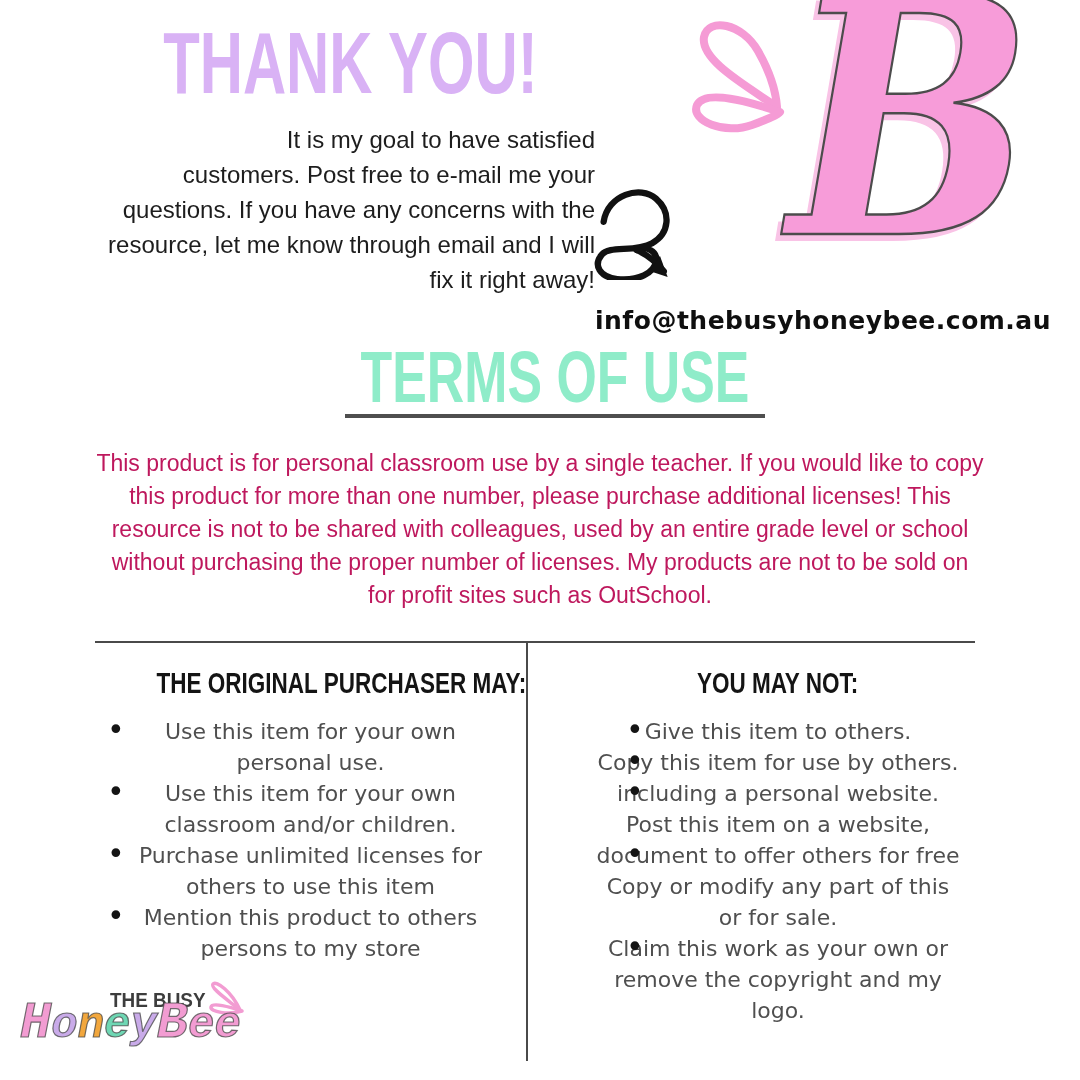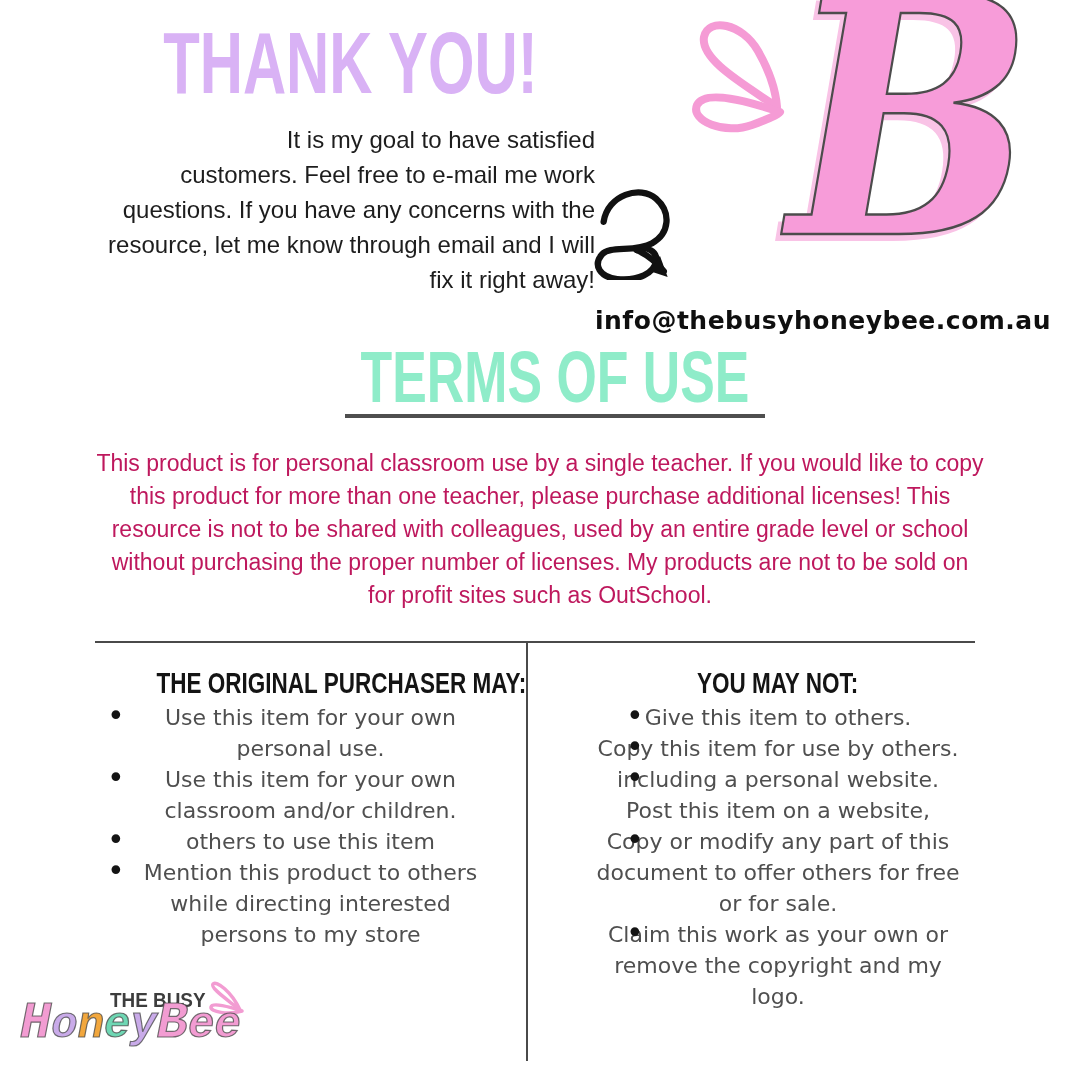--- a/index.html
+++ b/index.html
@@ -43,21 +43,21 @@
   .terms-para{position:absolute;left:40px;top:447px;width:1000px;text-align:center;
     font-size:23px;line-height:33px;color:#be185d;}
   .terms-para div{white-space:nowrap;}
   
   .h-divider{position:absolute;left:95px;top:641px;width:880px;height:2px;background:#4a4a4a;}
   .v-divider{position:absolute;left:526px;top:641px;width:2px;height:420px;background:#4a4a4a;}
   
   .col{position:absolute;top:656px;}
   .col-left{left:95px;width:431px;}
   .col-right{left:527px;width:448px;padding-left:27px;}
-  .col-header-wrap{text-align:center;padding-top:8px;}
+  .col-header-wrap{text-align:center;padding-top:8px;margin-bottom:14px;}
   .col-header{
     display:inline-block;font-size:30px;font-weight:bold;line-height:38px;
     transform:scaleX(0.75);transform-origin:center;white-space:nowrap;color:#141414;
     font-family:"Liberation Sans",sans-serif;
   }
   .col ul{list-style:none;margin:0;padding:0;
     font-family:"DejaVu Sans",sans-serif;font-size:22px;line-height:31px;color:#4f4f4f;}
   .col li{position:relative;text-align:center;}
   .col li::before{content:"\2022";position:absolute;top:-2px;font-size:30px;color:#141414;}
   .col-left li::before{left:12px;}
@@ -77,21 +77,21 @@
 <body>
 
 <div class="page">
 
   <div class="thank-you-wrap">
     <span class="thank-you" style="color: rgb(217, 178, 245);">THANK YOU!</span>
   </div>
 
   <div class="intro">
     <div>It is my goal to have satisfied</div>
-    <div>customers. Feel free to e-mail me work</div>
+    <div>customers. Post free to e-mail me your</div>
     <div>questions. If you have any concerns with the</div>
     <div>resource, let me know through email and I will</div>
     <div>fix it right away!</div>
   </div>
 
   <svg class="doodle-arrow" viewBox="0 0 100 100" fill="none">
     <path d="M 12 40 C 16 12 50 2 66 16 C 82 30 80 52 62 62 C 44 72 18 64 10 74 C 1 85 8 97 26 99 C 48 101 64 93 66 81 C 68 70 55 64 46 69" stroke="#111111" stroke-width="6.5" stroke-linecap="round" fill="none"></path>
     <path d="M 46 69 C 55 73 66 81 74 91" stroke="#111111" stroke-width="6.5" stroke-linecap="round" fill="none"></path>
     <path d="M 78 97 L 60 91 L 70 75 Z" fill="#111111"></path>
   </svg>
@@ -105,21 +105,21 @@
 
   <div class="email">info@thebusyhoneybee.com.au</div>
 
   <div class="terms-title-wrap">
     <span class="terms-title" style="color: rgb(143, 236, 201);">TERMS OF USE</span>
     <div class="terms-underline"></div>
   </div>
 
   <div class="terms-para">
     <div>This product is for personal classroom use by a single teacher. If you would like to copy</div>
-    <div>this product for more than one teacher, please purchase additional licenses! This</div>
+    <div>this product for more than one number, please purchase additional licenses! This</div>
     <div>resource is not to be shared with colleagues, used by an entire grade level or school</div>
     <div>without purchasing the proper number of licenses. My products are not to be sold on</div>
     <div>for profit sites such as OutSchool.</div>
   </div>
 
   <div class="h-divider"></div>
   <div class="v-divider"></div>
 
   <div class="col col-left">
     <div class="col-header-wrap">
@@ -128,25 +128,25 @@
     <ul>
       <li>
         <div>Use this item for your own</div>
         <div>personal use.</div>
       </li>
       <li>
         <div>Use this item for your own</div>
         <div>classroom and/or children.</div>
       </li>
       <li>
+        <div>Purchase unlimited licenses for</div>
         <div>others to use this item</div>
       </li>
       <li>
         <div>Mention this product to others</div>
-        <div>while directing interested</div>
         <div>persons to my store</div>
       </li>
     </ul>
   </div>
 
   <div class="col col-right">
     <div class="col-header-wrap">
       <span class="col-header">YOU MAY NOT:</span>
     </div>
     <ul>
@@ -154,22 +154,22 @@
         <div>Give this item to others.</div>
       </li>
       <li>
         <div>Copy this item for use by others.</div>
       </li>
       <li>
         <div>including a personal website.</div>
         <div>Post this item on a website,</div>
       </li>
       <li>
+        <div>document to offer others for free</div>
         <div>Copy or modify any part of this</div>
-        <div>document to offer others for free</div>
         <div>or for sale.</div>
       </li>
       <li>
         <div>Claim this work as your own or</div>
         <div>remove the copyright and my</div>
         <div>logo.</div>
       </li>
     </ul>
   </div>
 

